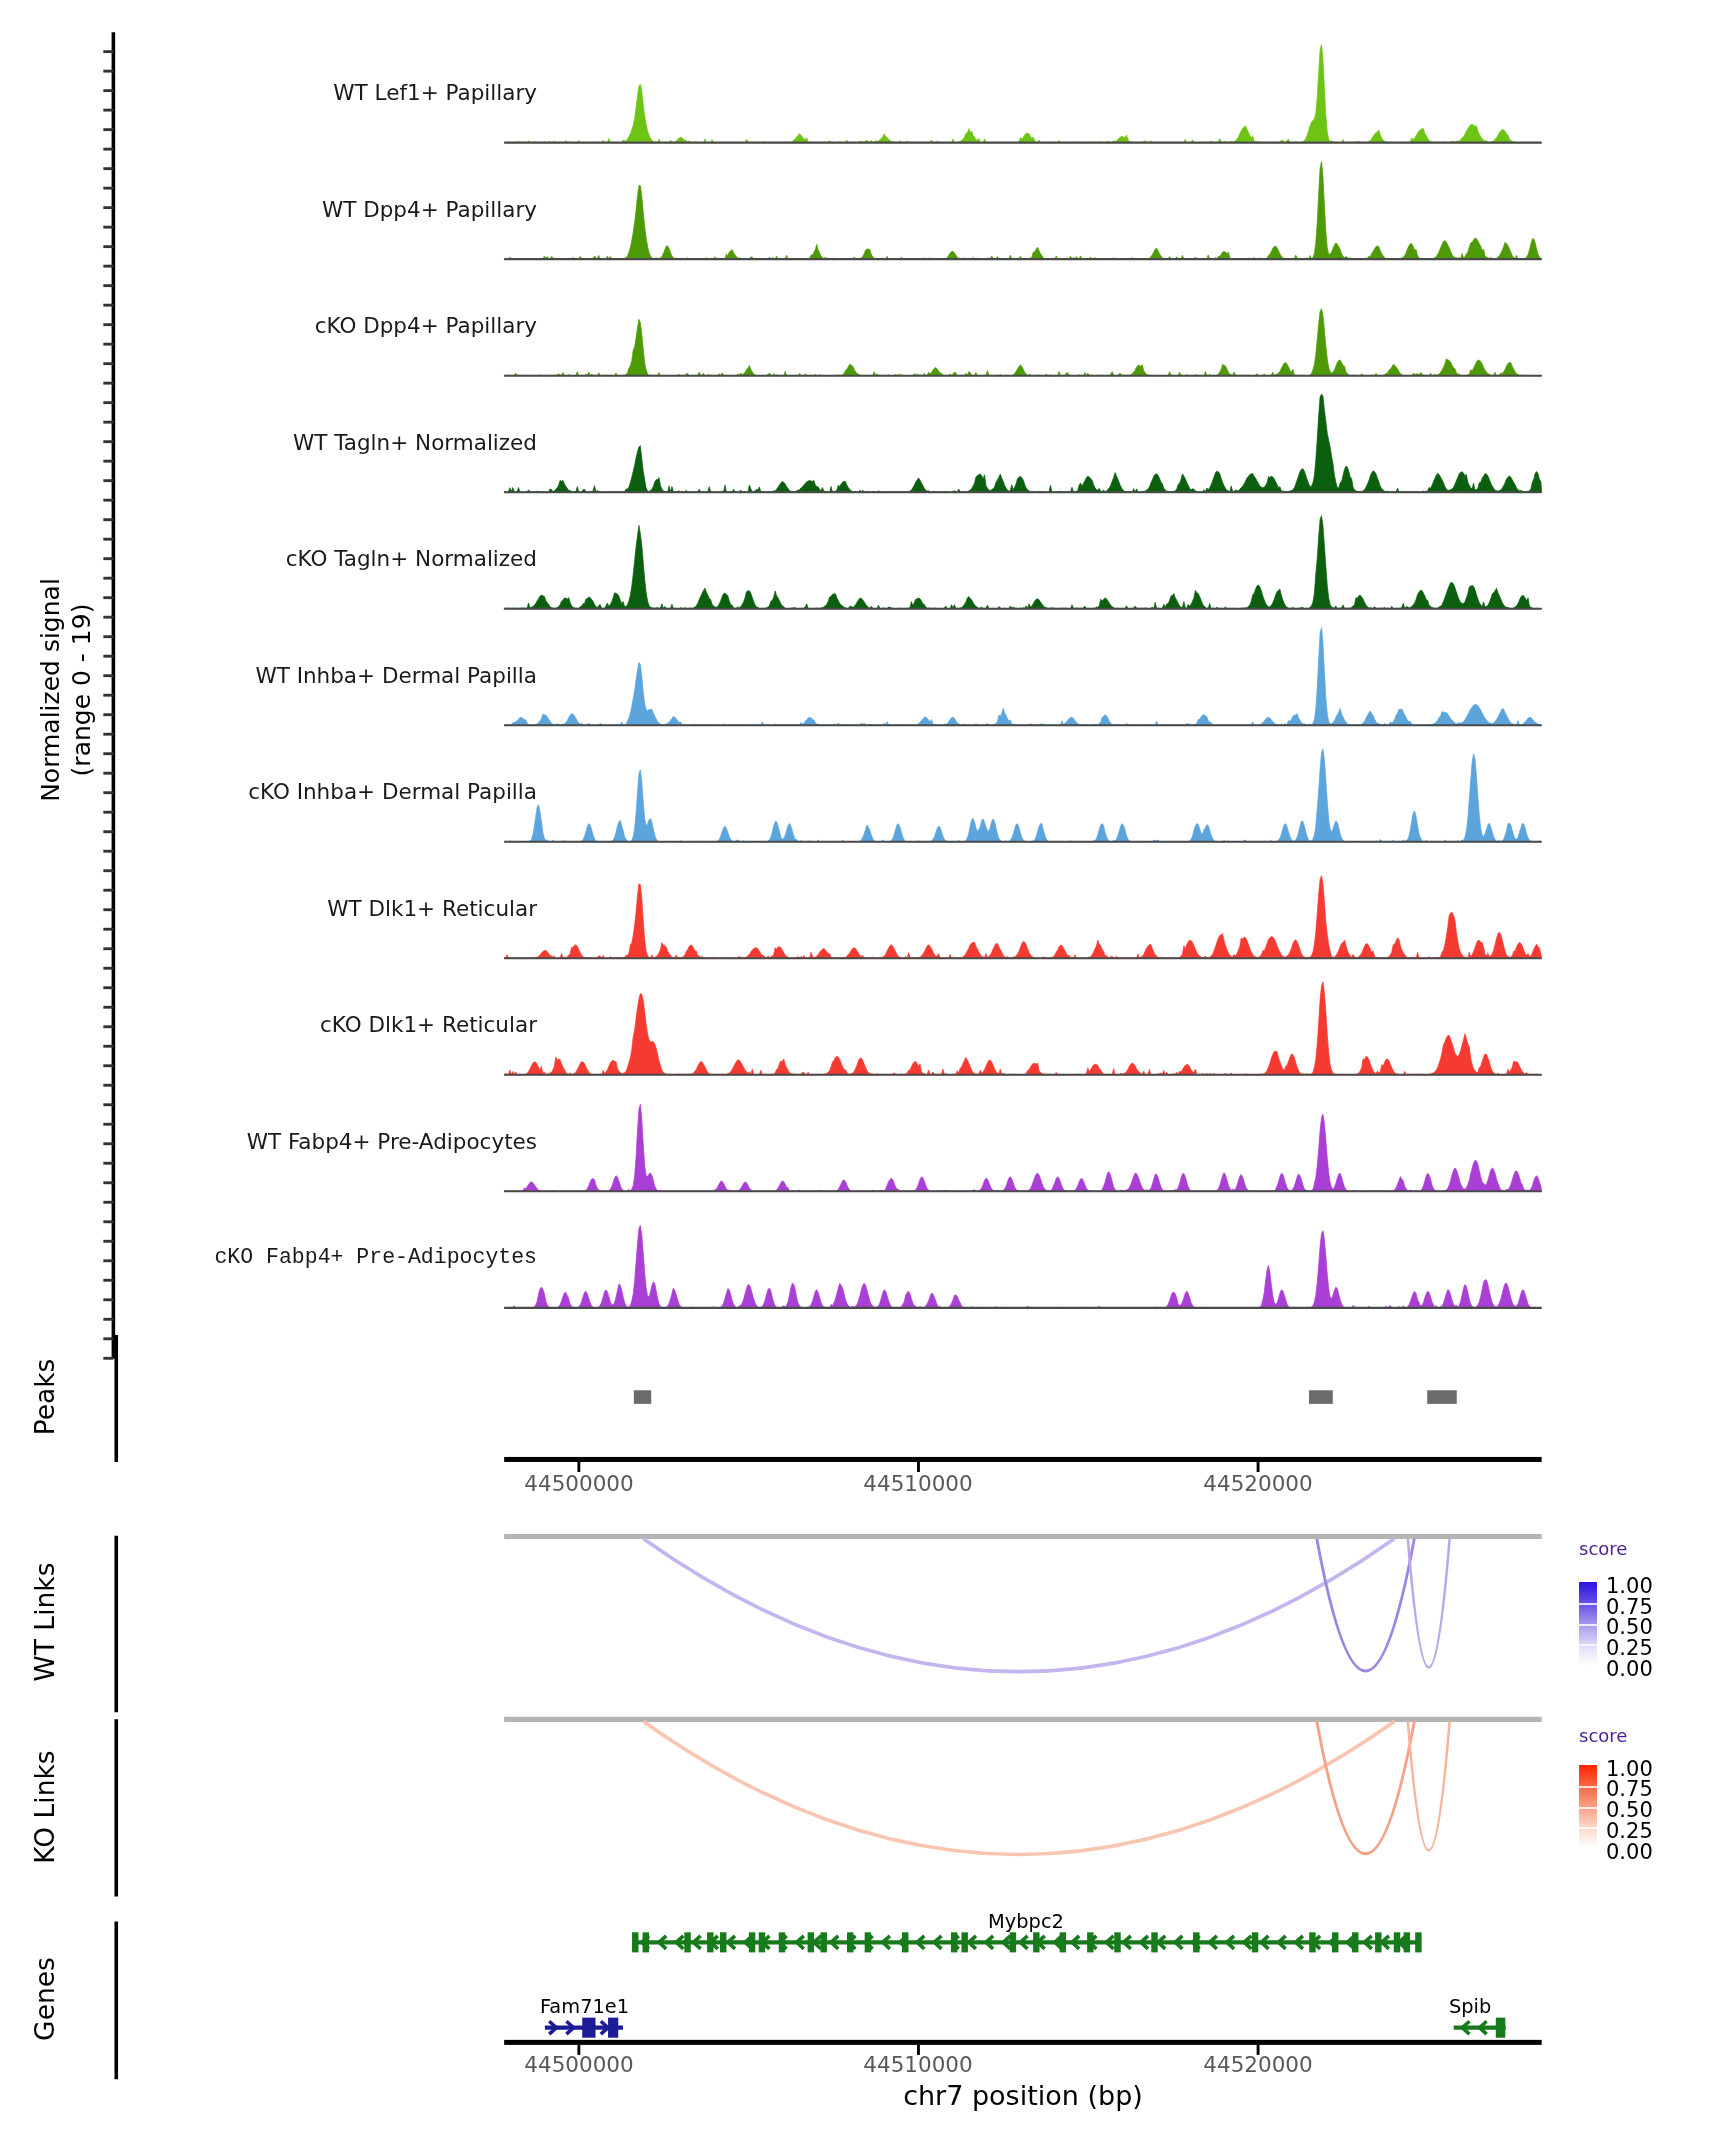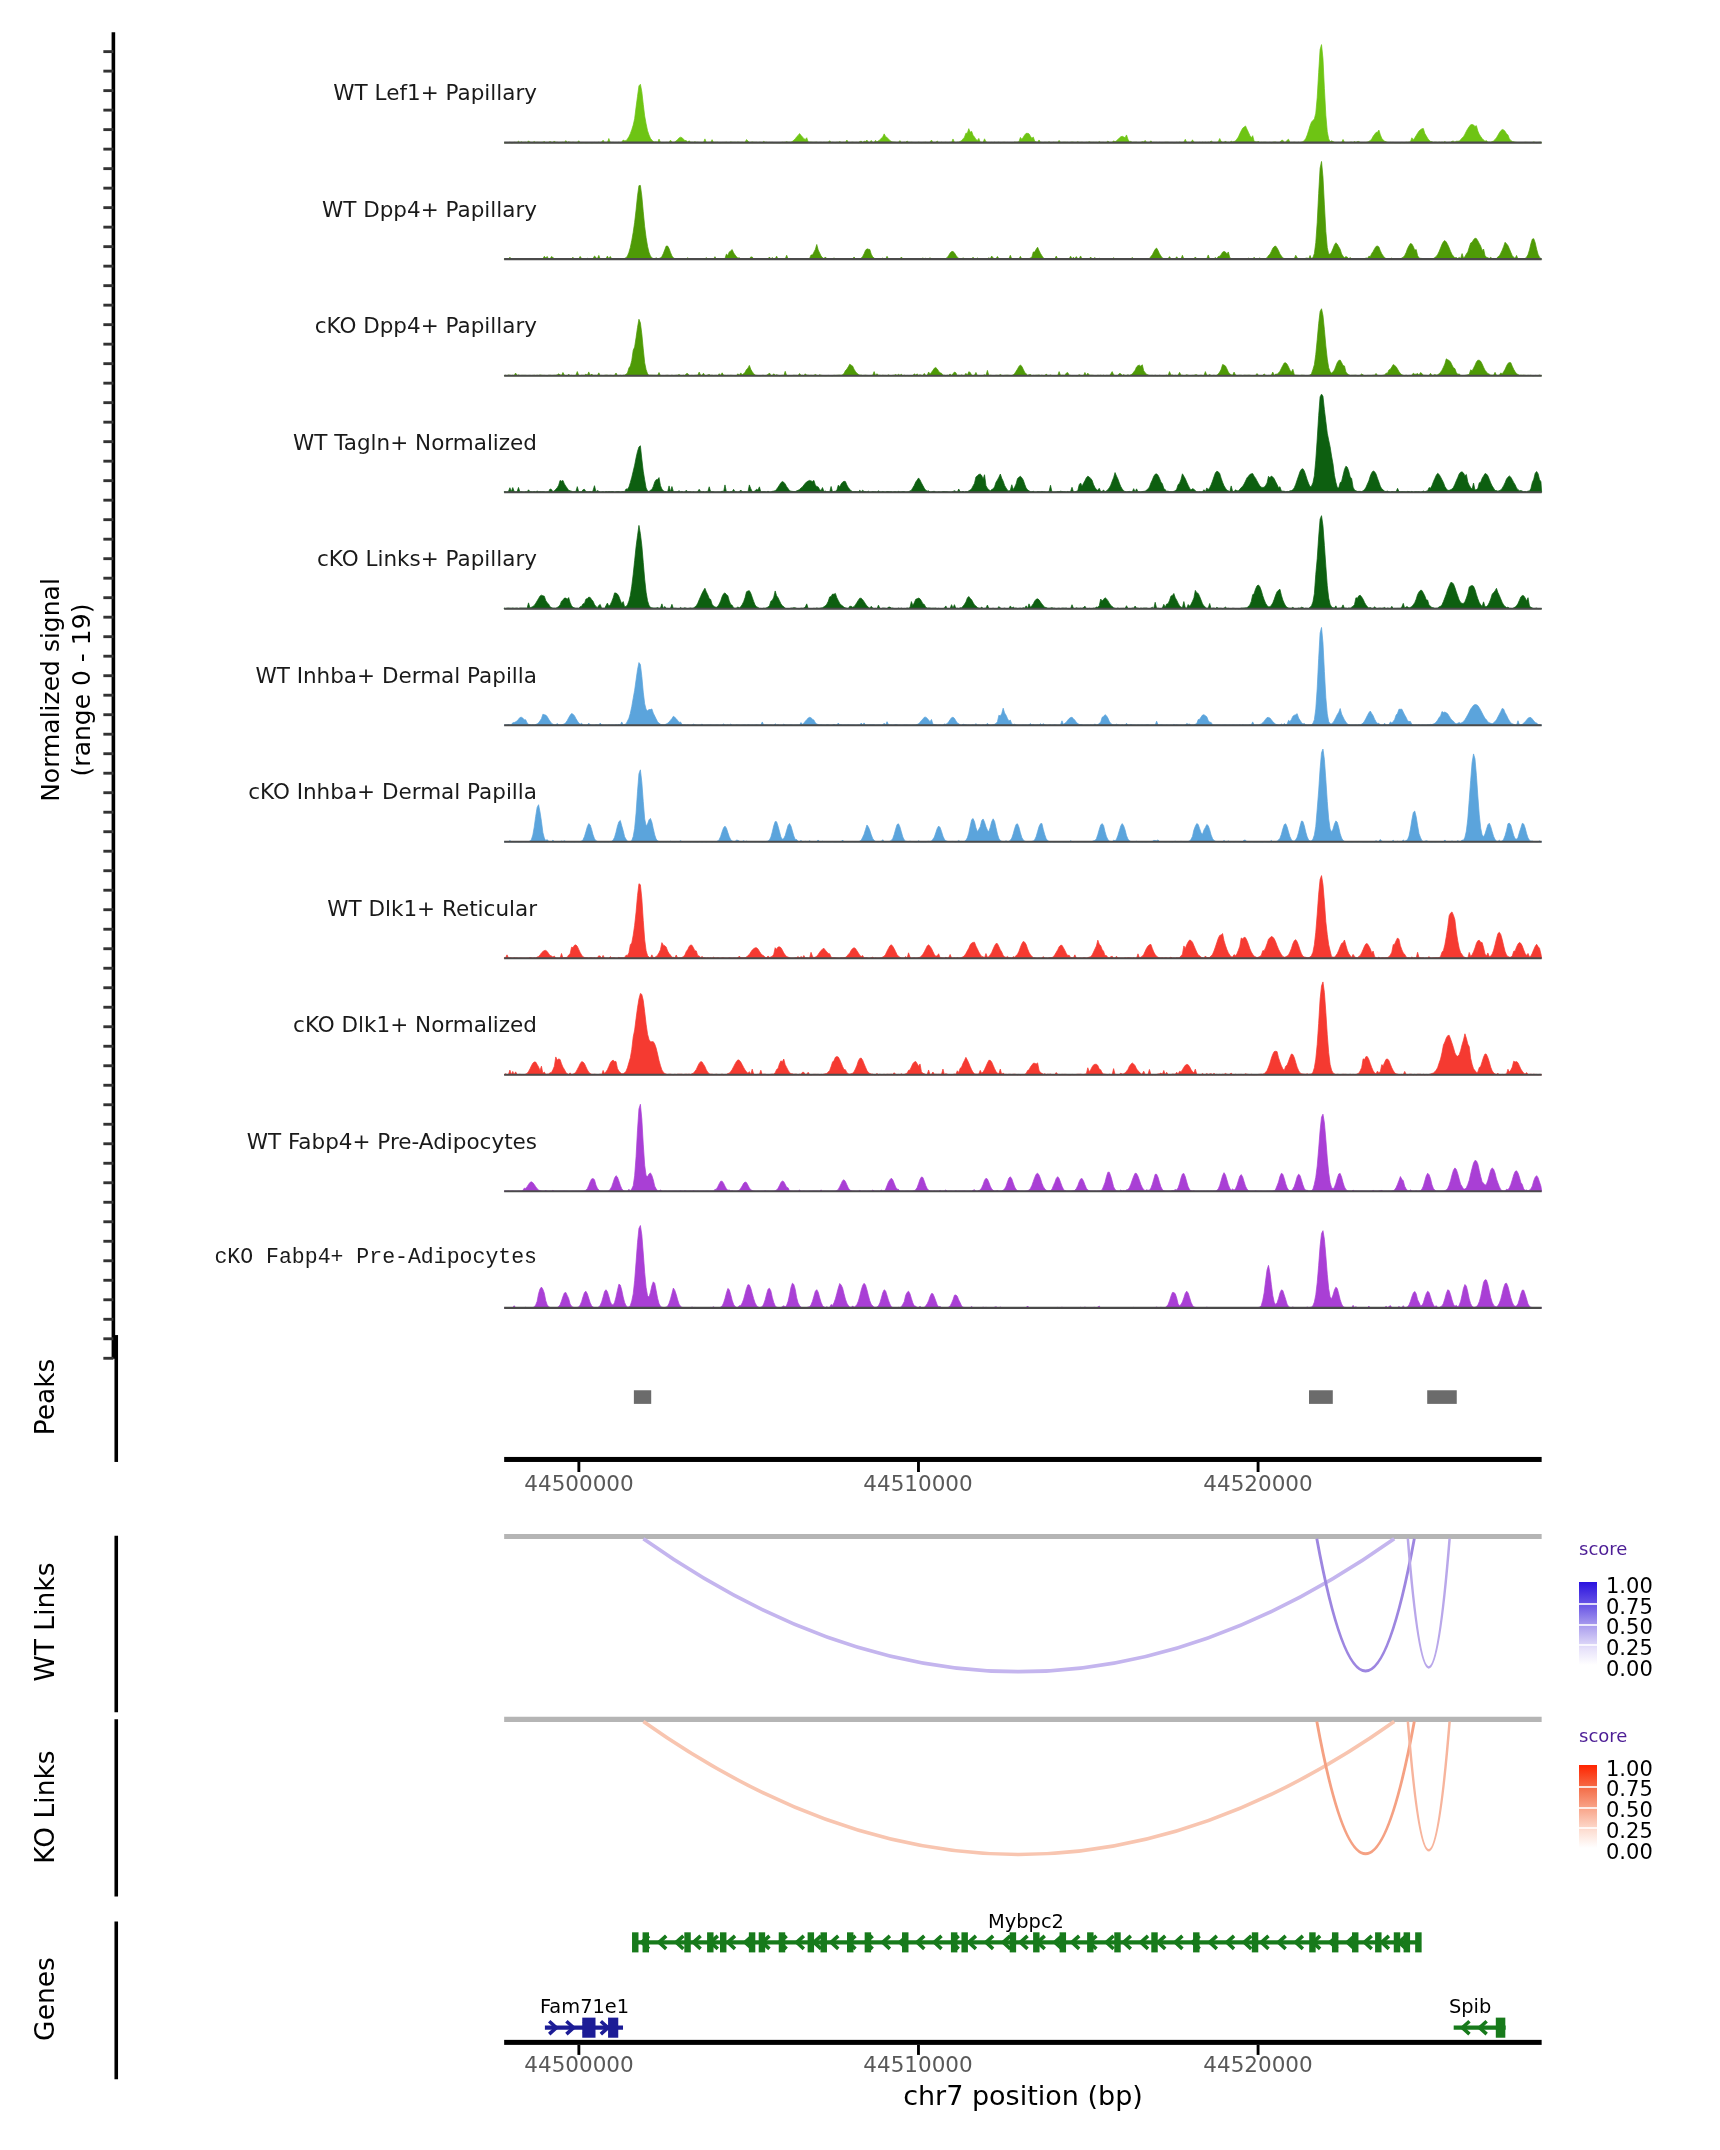--- a/index.html
+++ b/index.html
@@ -249,25 +249,25 @@
       <div style="position: absolute; left: 0px; width: 100%; height: 2.2px; top: 25%; background: rgba(255, 255, 255, 0.8);"></div>
       <div style="position: absolute; left: 0px; width: 100%; height: 2.2px; top: 50%; background: rgba(255, 255, 255, 0.8);"></div>
       <div style="position: absolute; left: 0px; width: 100%; height: 2.2px; top: 75%; background: rgba(255, 255, 255, 0.8);"></div>
     </div>
 
   <div class="txt axis-title" style="left:1023px;top:2080px;">chr7 position (bp)</div>
 <div class="txt track-label" style="top:92px;">WT Lef1+ Papillary</div>
     <div class="txt track-label" style="top:209px;">WT Dpp4+ Papillary</div>
     <div class="txt track-label" style="top:325px;">cKO Dpp4+ Papillary</div>
     <div class="txt track-label" style="top:442px;">WT Tagln+ Normalized</div>
-    <div class="txt track-label" style="top:558px;">cKO Links+ Papillary</div>
+    <div class="txt track-label" style="top:558px;">cKO Tagln+ Normalized</div>
     <div class="txt track-label" style="top:675px;">WT Inhba+ Dermal Papilla</div>
     <div class="txt track-label" style="top:791px;">cKO Inhba+ Dermal Papilla</div>
     <div class="txt track-label" style="top:908px;">WT Dlk1+ Reticular</div>
-    <div class="txt track-label" style="top:1024px;">cKO Dlk1+ Normalized</div>
+    <div class="txt track-label" style="top:1024px;">cKO Dlk1+ Reticular</div>
     <div class="txt track-label" style="top:1141px;">WT Fabp4+ Pre-Adipocytes</div>
     <div class="txt track-label" style="top:1257px;font-family:Liberation Mono, monospace;">cKO Fabp4+ Pre-Adipocytes</div>
     <div class="txt tick-label" style="left:579px;top:1471px;">44500000</div>
     <div class="txt tick-label" style="left:918px;top:1471px;">44510000</div>
     <div class="txt tick-label" style="left:1258px;top:1471px;">44520000</div>
     <div class="txt tick-label" style="left:579px;top:2052px;">44500000</div>
     <div class="txt tick-label" style="left:918px;top:2052px;">44510000</div>
     <div class="txt tick-label" style="left:1258px;top:2052px;">44520000</div>
     <div class="txt legend-tick" style="left:1606px;top:1586px;">1.00</div>
     <div class="txt legend-tick" style="left:1606px;top:1607px;">0.75</div>

